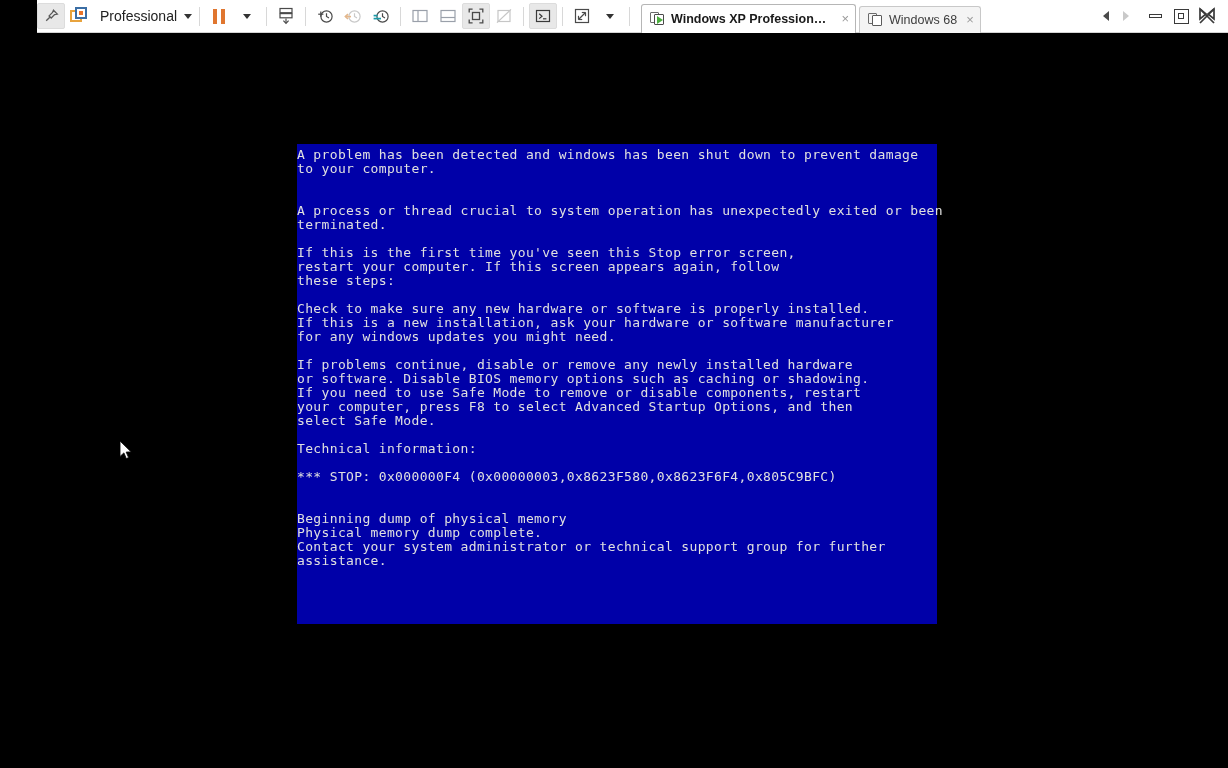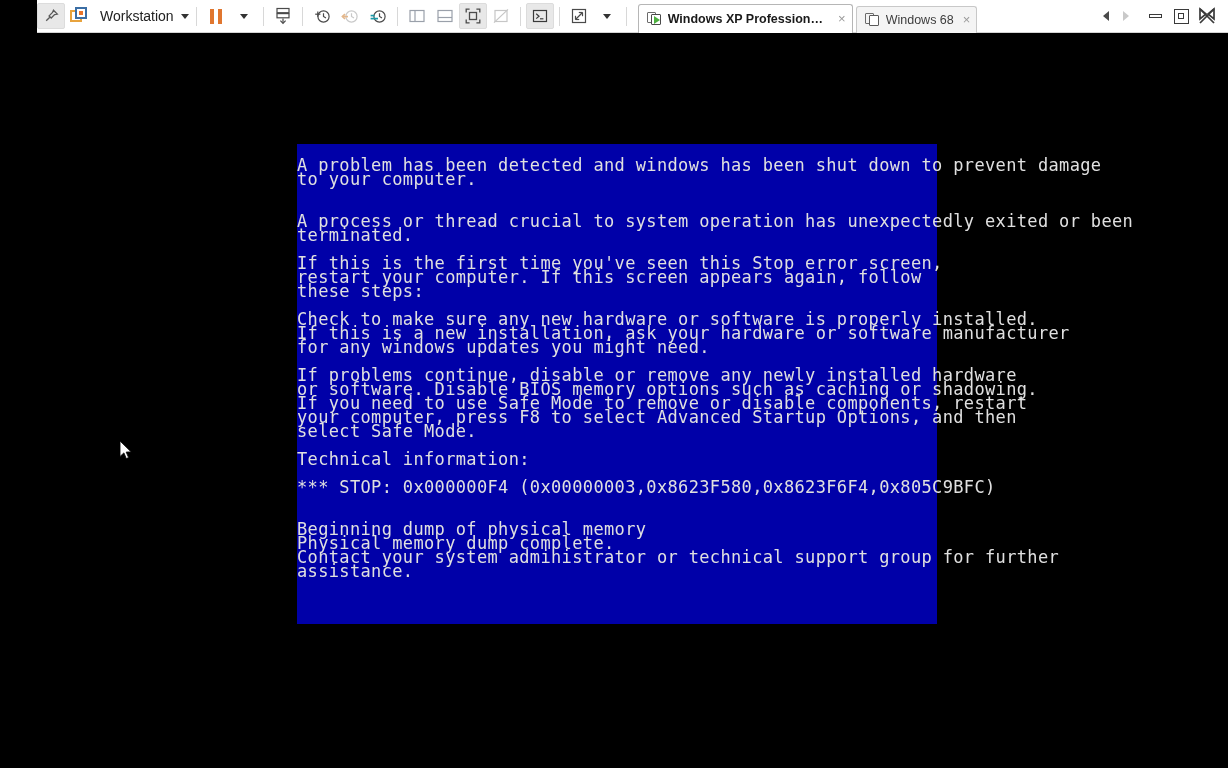--- a/index.html
+++ b/index.html
@@ -252,23 +252,23 @@
   }
   .bsod {
     position: absolute;
     left: 260px;
     top: 111px;
     width: 640px;
     height: 480px;
     background: #0000A8;
     color: #d8d8d8;
     font-family: "DejaVu Sans Mono", "Liberation Mono", monospace;
-    font-size: 17px;
+    font-size: 13px;
     line-height: 14px;
-    padding: 14px 0 0 0;
+    padding: 4px 0 0 0;
     box-sizing: border-box;
   }
   .bsod pre {
     margin: 0;
     padding: 0 0 0 0;
     font-family: inherit;
     font-size: inherit;
     line-height: 14px;
     color: #e0e0e0;
     white-space: pre;
@@ -303,21 +303,21 @@
 
     <div class="tb-btn">
       <div class="vmlogo">
         <div class="sq1"></div>
         <div class="sq2">
             <span></span>
           </div>
       </div>
     </div>
 
-    <div class="app-title">Workstation</div>
+    <div class="app-title">Professional</div>
     <div class="caret"></div>
 
     <div class="tb-sep"></div>
 
     <div class="tb-btn" title="Suspend">
       <div class="pause-icon">
           <i></i>
           <i></i>
         </div>
     </div>

